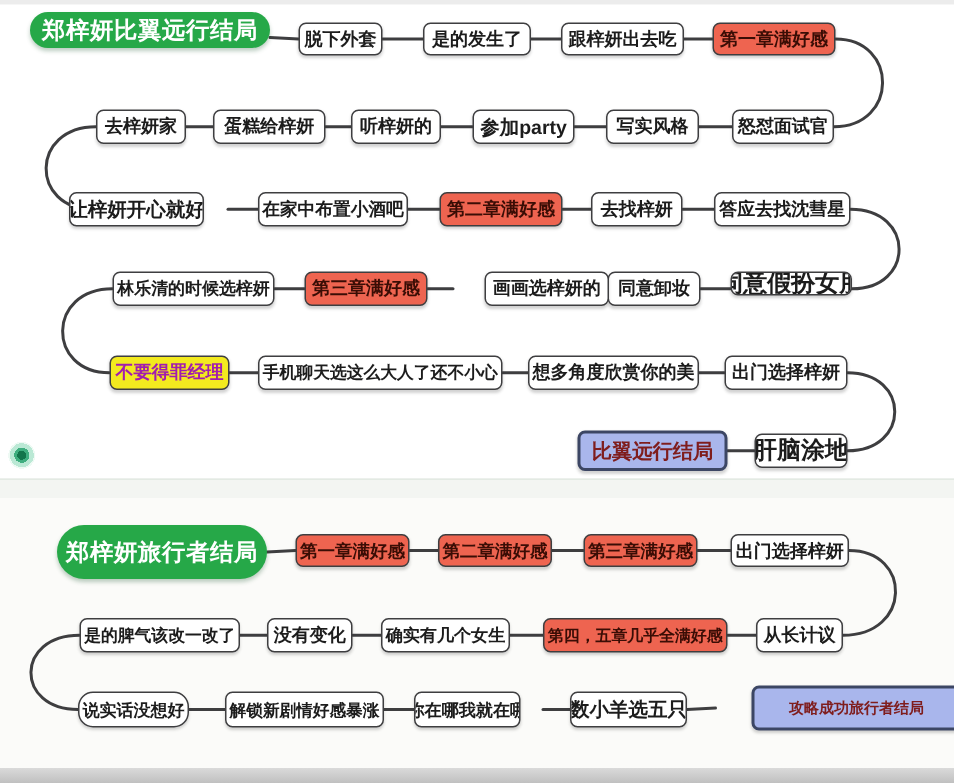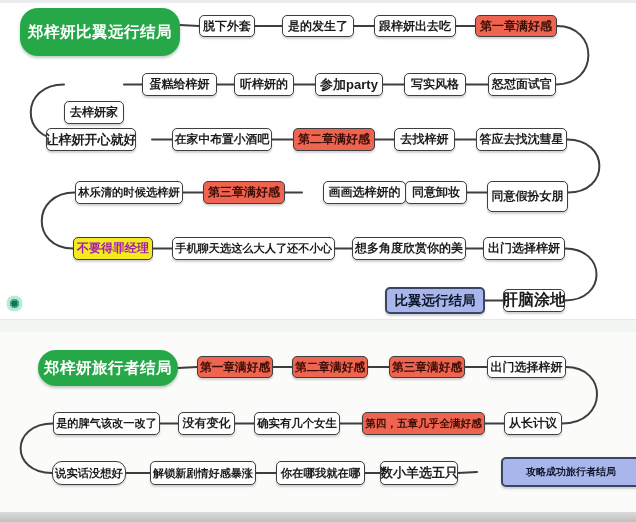--- a/index.html
+++ b/index.html
@@ -11,21 +11,21 @@
   #bottom-bar{top:512px;height:10px;background:linear-gradient(#dadada,#c0c0c0);}
   #edge-layer{position:absolute;left:0;top:0;pointer-events:none;}
   .node{position:absolute;box-sizing:border-box;display:flex;align-items:center;justify-content:center;
         white-space:nowrap;font-weight:700;color:#1c1c1c;background:#ffffff;
         border:1.6px solid #3e3e40;border-radius:5px;box-shadow:0 1.5px 2px rgba(50,50,50,.22);
         overflow:hidden;padding:0 2px;}
   .kind-start{background:#26a848;border:none;border-radius:18px;color:#ffffff;
               box-shadow:0 2px 3px rgba(30,90,50,.30);letter-spacing:.5px;}
   .kind-red{background:#ee6450;color:#3a0d05;}
   .kind-yellow{background:#f3ea1f;color:#a21caf;}
-  .kind-end{background:#a9b6ec;color:#0f172a;border:2px solid #3c4664;border-radius:5px;}
+  .kind-end{background:#a9b6ec;color:#7f1d1d;border:2px solid #3c4664;border-radius:5px;}
   #watermark{position:absolute;left:5px;top:294px;width:19px;height:19px;border-radius:50%;
              background:radial-gradient(circle,#13744b 0 3px,#3fae7f 3px 5px,rgba(130,214,178,.55) 5px 8px,rgba(170,230,200,.2) 8px 9px,transparent 9px);}
 </style>
 </head>
 <body>
 
 <div id="canvas">
   <div class="bg" id="top-bg"></div>
   <div class="bg" id="gap-band"></div>
   <div class="bg" id="bottom-bg"></div>
@@ -67,37 +67,37 @@
       <path d="M235 423.5 L254 423.5" fill="none" stroke="#3e3e40" stroke-width="2" stroke-linecap="round"></path>
       <path d="M160 423.5 L178 423.5" fill="none" stroke="#3e3e40" stroke-width="2" stroke-linecap="round"></path>
       <path d="M53 423.5 C10 423.5,10 473,52 473" fill="none" stroke="#3e3e40" stroke-width="2" stroke-linecap="round"></path>
       <path d="M126 473 L150 473" fill="none" stroke="#3e3e40" stroke-width="2" stroke-linecap="round"></path>
       <path d="M256 473 L276 473" fill="none" stroke="#3e3e40" stroke-width="2" stroke-linecap="round"></path>
       <path d="M362 473 L380 473" fill="none" stroke="#3e3e40" stroke-width="2" stroke-linecap="round"></path>
       <path d="M458 473 L477 472" fill="none" stroke="#3e3e40" stroke-width="2" stroke-linecap="round"></path>
     </svg>
   <div id="watermark"></div>
   <div id="nodes">
-      <div class="node kind-start" style="left: 20px; top: 8px; width: 160px; height: 48px; font-size: 15.5px;">郑梓妍比翼远行结局</div>
+      <div class="node kind-start" style="left: 20px; top: 8px; width: 160px; height: 24px; font-size: 15.5px;">郑梓妍比翼远行结局</div>
       <div class="node kind-normal" style="left: 199px; top: 15px; width: 56px; height: 22px; font-size: 12px;">脱下外套</div>
       <div class="node kind-normal" style="left: 282px; top: 15px; width: 72px; height: 22px; font-size: 12px;">是的发生了</div>
       <div class="node kind-normal" style="left: 374px; top: 15px; width: 82px; height: 22px; font-size: 12px;">跟梓妍出去吃</div>
       <div class="node kind-red" style="left: 475px; top: 15px; width: 82px; height: 22px; font-size: 12px;">第一章满好感</div>
       <div class="node kind-normal" style="left: 488px; top: 73px; width: 68px; height: 23px; font-size: 12px;">怒怼面试官</div>
       <div class="node kind-normal" style="left: 404px; top: 73px; width: 62px; height: 23px; font-size: 12px;">写实风格</div>
       <div class="node kind-normal" style="left: 315px; top: 73px; width: 68px; height: 23px; font-size: 13px;">参加party</div>
       <div class="node kind-normal" style="left: 234px; top: 73px; width: 60px; height: 23px; font-size: 12px;">听梓妍的</div>
       <div class="node kind-normal" style="left: 142px; top: 73px; width: 75px; height: 23px; font-size: 12px;">蛋糕给梓妍</div>
-      <div class="node kind-normal" style="left: 64px; top: 73px; width: 60px; height: 23px; font-size: 12px; margin-top: 28px;">去梓妍家</div>
+      <div class="node kind-normal" style="left: 64px; top: 73px; width: 60px; height: 23px; font-size: 12px;">去梓妍家</div>
       <div class="node kind-normal" style="left: 46px; top: 128px; width: 90px; height: 23px; font-size: 13px;">让梓妍开心就好</div>
       <div class="node kind-normal" style="left: 172px; top: 128px; width: 100px; height: 23px; font-size: 11.8px;">在家中布置小酒吧</div>
       <div class="node kind-red" style="left: 293px; top: 128px; width: 82px; height: 23px; font-size: 12px;">第二章满好感</div>
       <div class="node kind-normal" style="left: 394px; top: 128px; width: 61px; height: 23px; font-size: 12px;">去找梓妍</div>
       <div class="node kind-normal" style="left: 476px; top: 128px; width: 91px; height: 23px; font-size: 12px;">答应去找沈彗星</div>
-      <div class="node kind-normal" style="left: 487px; top: 181px; width: 81px; height: 31px; font-size: 12px; text-align: right;">同意假扮女朋</div>
+      <div class="node kind-normal" style="left: 487px; top: 181px; width: 81px; height: 16px; font-size: 16px; text-align: right;">同意假扮女朋</div>
       <div class="node kind-normal" style="left: 405px; top: 181px; width: 62px; height: 23px; font-size: 12px;">同意卸妆</div>
       <div class="node kind-normal" style="left: 302px; top: 181px; width: 83px; height: 23px; font-size: 12px; margin-left: 21px;">画画选梓妍的</div>
       <div class="node kind-red" style="left: 203px; top: 181px; width: 82px; height: 23px; font-size: 12px;">第三章满好感</div>
       <div class="node kind-normal" style="left: 75px; top: 181px; width: 108px; height: 23px; font-size: 11.3px;">林乐清的时候选梓妍</div>
       <div class="node kind-yellow" style="left: 73px; top: 237px; width: 80px; height: 23px; font-size: 12px;">不要得罪经理</div>
       <div class="node kind-normal" style="left: 172px; top: 237px; width: 163px; height: 23px; font-size: 11.2px;">手机聊天选这么大人了还不小心</div>
       <div class="node kind-normal" style="left: 352px; top: 237px; width: 114px; height: 23px; font-size: 12px;">想多角度欣赏你的美</div>
       <div class="node kind-normal" style="left: 483px; top: 237px; width: 82px; height: 23px; font-size: 12px;">出门选择梓妍</div>
       <div class="node kind-normal" style="left: 503px; top: 289px; width: 62px; height: 23px; font-size: 16px;">肝脑涂地</div>
       <div class="node kind-end" style="left: 385px; top: 287px; width: 100px; height: 27px; font-size: 13.5px;">比翼远行结局</div>
@@ -106,17 +106,17 @@
       <div class="node kind-red" style="left: 292px; top: 356px; width: 76px; height: 22px; font-size: 11.7px;">第二章满好感</div>
       <div class="node kind-red" style="left: 389px; top: 356px; width: 76px; height: 22px; font-size: 11.7px;">第三章满好感</div>
       <div class="node kind-normal" style="left: 487px; top: 356px; width: 79px; height: 22px; font-size: 12px;">出门选择梓妍</div>
       <div class="node kind-normal" style="left: 504px; top: 412px; width: 58px; height: 23px; font-size: 12px;">从长计议</div>
       <div class="node kind-red" style="left: 362px; top: 412px; width: 123px; height: 23px; font-size: 10.6px;">第四，五章几乎全满好感</div>
       <div class="node kind-normal" style="left: 254px; top: 412px; width: 86px; height: 23px; font-size: 11.4px;">确实有几个女生</div>
       <div class="node kind-normal" style="left: 178px; top: 412px; width: 57px; height: 23px; font-size: 12px;">没有变化</div>
       <div class="node kind-normal" style="left: 53px; top: 412px; width: 107px; height: 23px; font-size: 11.2px;">是的脾气该改一改了</div>
       <div class="node kind-normal" style="left: 52px; top: 461px; width: 74px; height: 24px; font-size: 11.3px; border-radius: 10px;">说实话没想好</div>
       <div class="node kind-normal" style="left: 150px; top: 461px; width: 106px; height: 24px; font-size: 11.1px;">解锁新剧情好感暴涨</div>
-      <div class="node kind-normal" style="left: 276px; top: 461px; width: 89px; height: 24px; font-size: 11.4px;">你在哪我就在哪</div>
+      <div class="node kind-normal" style="left: 276px; top: 461px; width: 71px; height: 24px; font-size: 11.4px;">你在哪我就在哪</div>
       <div class="node kind-normal" style="left: 380px; top: 461px; width: 78px; height: 24px; font-size: 13px;">数小羊选五只</div>
       <div class="node kind-end" style="left: 477px; top: 457px; width: 140px; height: 30px; font-size: 10px; margin-left: 24px;">攻略成功旅行者结局</div>
     </div>
 </div>
 
 </body></html>

